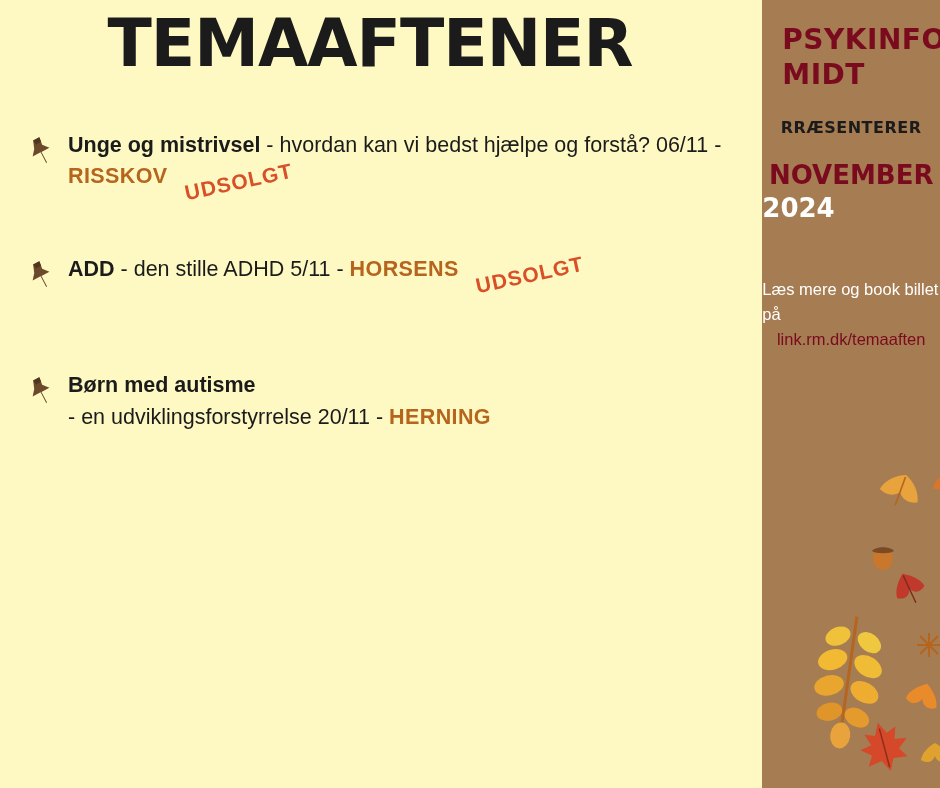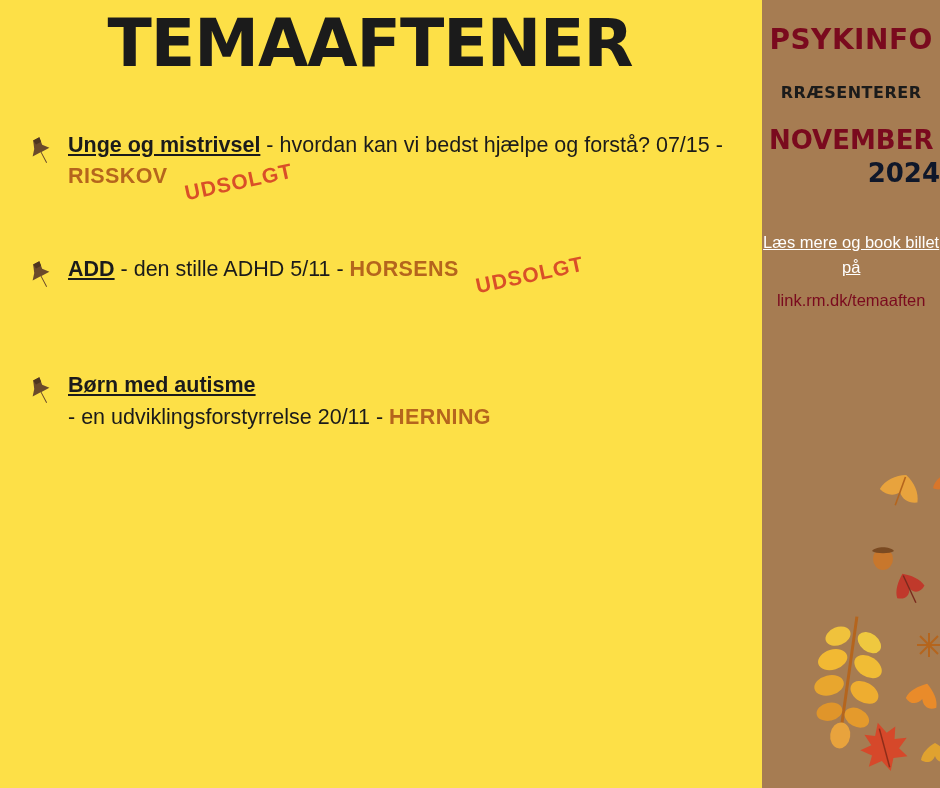--- a/index.html
+++ b/index.html
@@ -19,21 +19,21 @@
     height: 788px;
     display: flex;
     background: #ece8e2;
   }
 
   
   .left {
     position: relative;
     width: 858px;
     height: 788px;
-    background: #fde047;
+    background: #fef9c3;
     box-sizing: border-box;
   }
   .main-title {
     position: absolute;
     left: 0;
     top: 8px;
     width: 740px;
     text-align: center;
     font-family: "DejaVu Sans", sans-serif;
     font-weight: bold;
@@ -63,21 +63,20 @@
     height: 30px;
   }
   .evt-line {
     font-family: "Liberation Sans", sans-serif;
     font-size: 21.5px;
     color: #1b1b1b;
     line-height: 1.45;
   }
   .evt-line b {
     font-weight: bold;
-    text-decoration: underline;
   }
   .place {
     color: #b5651d;
     font-weight: bold;
     letter-spacing: 0.4px;
   }
   .sold {
     display: inline-block;
     color: #d94f28;
     font-weight: bold;
@@ -99,65 +98,64 @@
   .right {
     position: relative;
     width: 200px;
     height: 788px;
     background: #a67c52;
     box-sizing: border-box;
     overflow: hidden;
   }
   .brand {
     margin-top: 22px;
-    text-align: center;
     font-family: "DejaVu Sans", sans-serif;
     font-weight: bold;
     font-size: 28px;
     color: #7a0a1e;
     line-height: 1.25;
     letter-spacing: 0.5px;
+    padding-left: 20px;
   }
   .presents {
     margin-top: 26px;
     text-align: center;
     font-family: "DejaVu Sans", sans-serif;
     font-weight: bold;
     font-size: 16px;
     color: #1b1b1b;
     letter-spacing: 0.5px;
   }
   .month {
     margin-top: 22px;
     text-align: center;
     font-family: "DejaVu Sans", sans-serif;
     font-weight: bold;
     font-size: 26px;
     color: #7a0a1e;
     line-height: 1.3;
   }
   .year {
-    text-align: right;
+    text-align: left;
     font-family: "DejaVu Sans", sans-serif;
     font-weight: bold;
     font-size: 26px;
-    color: #0f172a;
+    color: #ffffff;
   }
   .book {
-    margin-top: 42px;
-    text-align: center;
+    margin-top: 54px;
+    text-align: left;
     font-family: "Liberation Sans", sans-serif;
     font-size: 16.5px;
     color: #ffffff;
     line-height: 1.5;
-    text-decoration: underline;
   }
   .link {
     display: block;
-    margin-top: 12px;
+    margin-top: 4px;
     text-align: center;
     font-family: "Liberation Sans", sans-serif;
     font-size: 16.5px;
     color: #7a0a1e;
     font-weight: normal;
     text-decoration: none;
   }
 
   
   .leaf {
@@ -179,21 +177,21 @@
       <div class="event e0">
         <span class="pin">
           <svg width="30" height="30" viewBox="0 0 30 30">
             <g transform="rotate(-28 15 15)">
               <path d="M13 2 L20 2 L19 10 L24 16 L15 16 L15 28 L14 28 L14 16 L5 16 L10 10 Z" fill="#6b4a2b"></path>
               <path d="M13 2 L20 2 L19.4 7 L13.6 7 Z" fill="#4f3620"></path>
             </g>
           </svg>
         </span>
         <div class="evt-line">
-          <b>Unge og mistrivsel</b><span> - hvordan kan vi bedst hjælpe og forstå? 07/15 - </span><span class="place">RISSKOV</span><span class="sold">UDSOLGT</span>
+          <b>Unge og mistrivsel</b><span> - hvordan kan vi bedst hjælpe og forstå? 06/11 - </span><span class="place">RISSKOV</span><span class="sold">UDSOLGT</span>
         </div>
       </div>
 
       <div class="event e1">
         <span class="pin">
           <svg width="30" height="30" viewBox="0 0 30 30">
             <g transform="rotate(-28 15 15)">
               <path d="M13 2 L20 2 L19 10 L24 16 L15 16 L15 28 L14 28 L14 16 L5 16 L10 10 Z" fill="#6b4a2b"></path>
               <path d="M13 2 L20 2 L19.4 7 L13.6 7 Z" fill="#4f3620"></path>
             </g>
@@ -220,20 +218,21 @@
 
 
 
     </div>
   </div>
 
   <div class="right">
 
     <div class="brand">
       <div>PSYKINFO</div>
+      <div>MIDT</div>
     </div>
 
     <div class="presents">RRÆSENTERER</div>
 
     <div class="month">NOVEMBER</div>
     <div class="year">2024</div>
 
     <div class="book">Læs mere og book billet på</div>
     <a class="link" href="#">link.rm.dk/temaaften</a>
 

